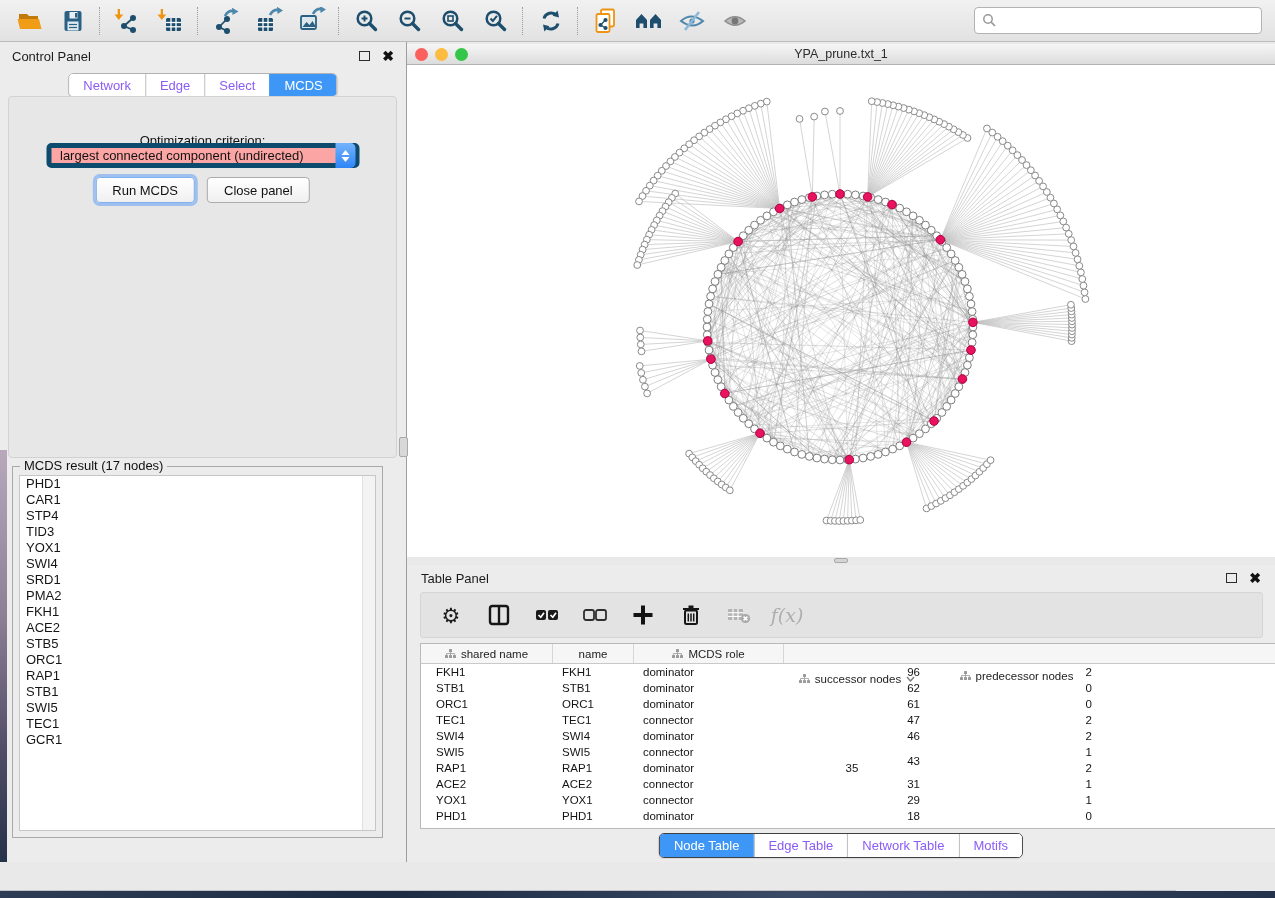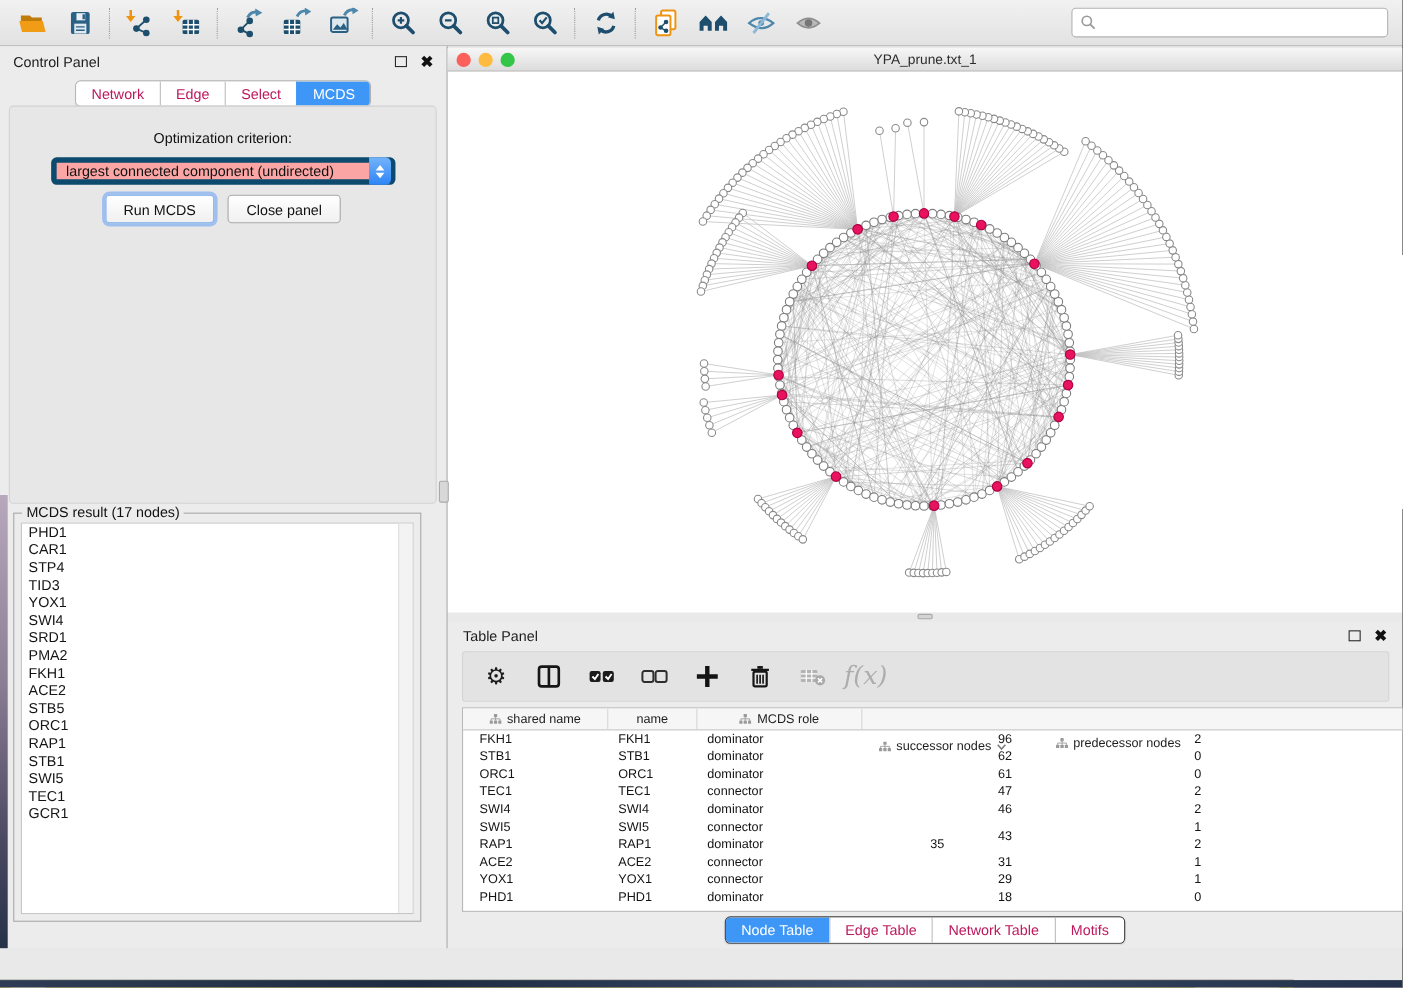--- a/index.html
+++ b/index.html
@@ -10,25 +10,25 @@
   .sep{width:1px;height:28px;border-left:1px dotted #9a9a9a;margin:0 5px;flex:0 0 auto;}
   #searchbox{position:absolute;right:13px;top:7px;width:288px;height:27px;background:#fff;border:1px solid #b3b3b3;border-radius:4px;display:flex;align-items:center;padding:0 7px;box-sizing:border-box;}
   #searchbox input{border:none;outline:none;flex:1;font-size:13px;background:transparent;margin-left:5px;font-family:"Liberation Sans",sans-serif;}
   
   #control-panel{position:absolute;left:0;top:42px;width:407px;height:820px;background:#ececec;border-right:1px solid #9e9e9e;box-sizing:border-box;}
   .panel-titlebar{height:28px;display:flex;align-items:center;padding:0 12px;font-size:13px;color:#1b1b1b;}
   .win-icos{margin-left:auto;display:flex;align-items:center;gap:12px;}
   .float-ico{width:11px;height:10px;border:1.6px solid #2b2b2b;display:inline-block;box-sizing:border-box;}
   .close-ico{font-size:14px;font-weight:bold;color:#111;line-height:1;}
   #cp-tabs{position:absolute;left:50%;transform:translateX(-50%);top:31px;display:flex;border:1px solid #b2b2b2;border-radius:5px;overflow:hidden;background:#fff;height:22px;box-shadow:0 1px 1px rgba(0,0,0,.08);}
-  .seg{padding:0 14px;font-size:13px;display:flex;align-items:center;border-left:1px solid #bdbdbd;color:#be185d;background:#fff;white-space:nowrap;}
+  .seg{padding:0 14px;font-size:13px;display:flex;align-items:center;border-left:1px solid #bdbdbd;color:#8b5cf6;background:#fff;white-space:nowrap;}
   .seg:first-child{border-left:none;}
   .seg.sel{background:#3e97f7;color:#fff;border-left-color:#3e97f7;}
   #cp-inner{position:absolute;left:8px;top:54px;width:389px;height:362px;background:#e7e7e7;border:1px solid #d2d2d2;border-radius:4px;box-sizing:border-box;}
-  #opt-label{margin-top:21px;text-align:center;font-size:13px;color:#111;}
+  #opt-label{margin-top:36px;text-align:center;font-size:13px;color:#111;}
   #combo{position:absolute;left:50%;transform:translateX(-50%);top:46px;width:313px;height:25px;background:#fca5a5;border:5px solid #0c4a6e;border-radius:5px;display:flex;align-items:center;box-sizing:border-box;}
   #combo .val{flex:1;font-size:13px;color:#111;padding-left:9px;white-space:nowrap;overflow:hidden;}
   #combo .stepper{width:20px;height:25px;margin:-1px -1px -1px 0;border-radius:0 5px 5px 0;background:linear-gradient(#73b3fb,#2e85f6);display:flex;flex-direction:column;align-items:center;justify-content:center;gap:2px;}
   .chev-up{width:0;height:0;border-left:4px solid transparent;border-right:4px solid transparent;border-bottom:5px solid #fff;}
   .chev-dn{width:0;height:0;border-left:4px solid transparent;border-right:4px solid transparent;border-top:5px solid #fff;}
   #cp-buttons{position:absolute;left:50%;transform:translateX(-50%);top:80px;display:flex;gap:12px;}
   .btn{height:24px;padding:0 16px;font-size:13px;color:#111;background:linear-gradient(#ffffff,#f0f0f0);border:1px solid #ababab;border-radius:4px;display:flex;align-items:center;white-space:nowrap;}
   .btn.focus{border:1px solid #7fb0ef;box-shadow:0 0 0 3px rgba(100,160,245,.55);}
   #groupbox{position:absolute;left:12px;top:424px;width:371px;height:372px;border:1px solid #a9a9a9;box-sizing:border-box;}
   #groupbox .legend{position:absolute;top:-9px;left:7px;background:#ececec;padding:0 4px;font-size:13px;color:#111;white-space:nowrap;}
@@ -42,21 +42,21 @@
   #net-canvas{position:relative;width:868px;height:492px;}
   
   #v-grip{position:absolute;left:399px;top:437px;width:9px;height:20px;background:#d8d8d8;border:1px solid #a9a9a9;border-radius:2px;box-sizing:border-box;}
   #h-divider{position:absolute;left:407px;top:557px;width:868px;height:8px;background:#e9e9e9;}
   #h-divider .hgrip{margin:1px auto 0;width:14px;height:5px;background:#d4d4d4;border:1px solid #a9a9a9;border-radius:2px;box-sizing:border-box;}
   
   #table-panel{position:absolute;left:407px;top:565px;width:868px;height:297px;background:#ececec;}
   #tp-toolbar{position:absolute;left:13px;top:27px;width:843px;height:46px;background:#e3e3e3;border:1px solid #d5d5d5;border-radius:3px;display:flex;align-items:center;padding-left:16px;gap:20px;box-sizing:border-box;}
   .tp-ico{display:flex;align-items:center;justify-content:center;width:28px;height:30px;}
   .gear{font-size:21px;color:#1c1c1c;line-height:1;}
-  .fx{font-family:"DejaVu Serif",serif;font-style:italic;font-size:23px;color:#adadad;}
+  .fx{font-family:"DejaVu Serif",serif;font-style:italic;font-size:19px;color:#adadad;}
   #tbl{position:absolute;left:13px;top:78px;width:1000px;height:186px;background:#fff;border:1px solid #b9b9b9;box-sizing:border-box;overflow:hidden;}
   #tbl-header{display:flex;height:19px;background:#f6f6f6;border-bottom:1px solid #c9c9c9;}
   .th{display:flex;align-items:center;justify-content:center;font-size:11.5px;color:#1d1d1d;border-right:1px solid #d6d6d6;box-sizing:border-box;gap:5px;white-space:nowrap;}
   .th.fill{border-right:none;flex:1;}
   .tr{display:flex;height:16px;align-items:center;}
   .td{font-size:11.5px;color:#141414;box-sizing:border-box;white-space:nowrap;overflow:hidden;}
   #tbl-scroll{position:absolute;right:0;top:19px;bottom:0;width:13px;background:#f0f0f0;border-left:1px solid #dcdcdc;}
   #tbl-thumb{position:absolute;left:2px;right:2px;top:4px;height:86px;background:#c6c6c6;border-radius:5px;}
   #tp-tabs{position:absolute;left:50%;transform:translateX(-50%);top:268px;display:flex;border:1px solid #404040;border-radius:5px;overflow:hidden;background:#fff;height:23px;box-shadow:0 1px 1px rgba(0,0,0,.08);}
   

